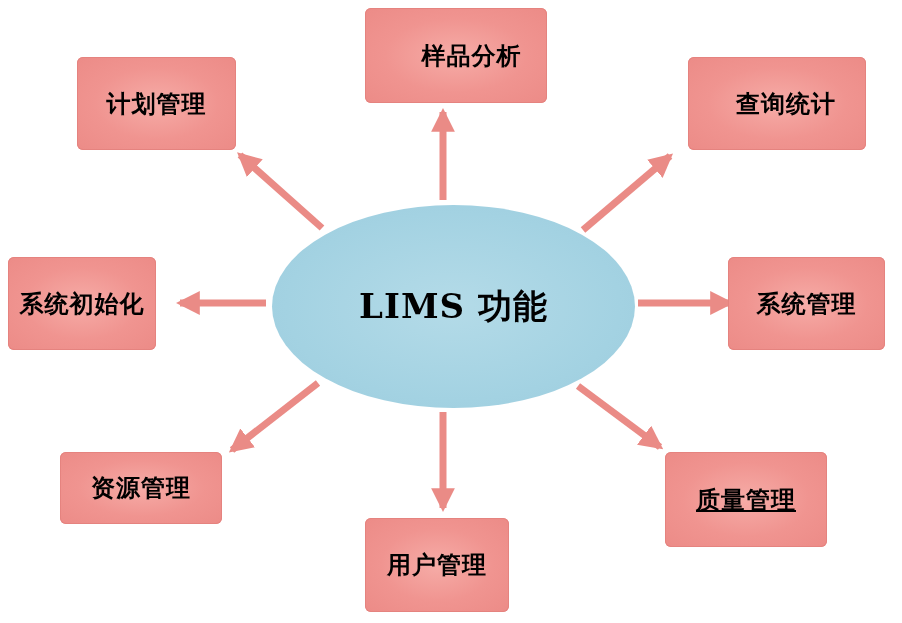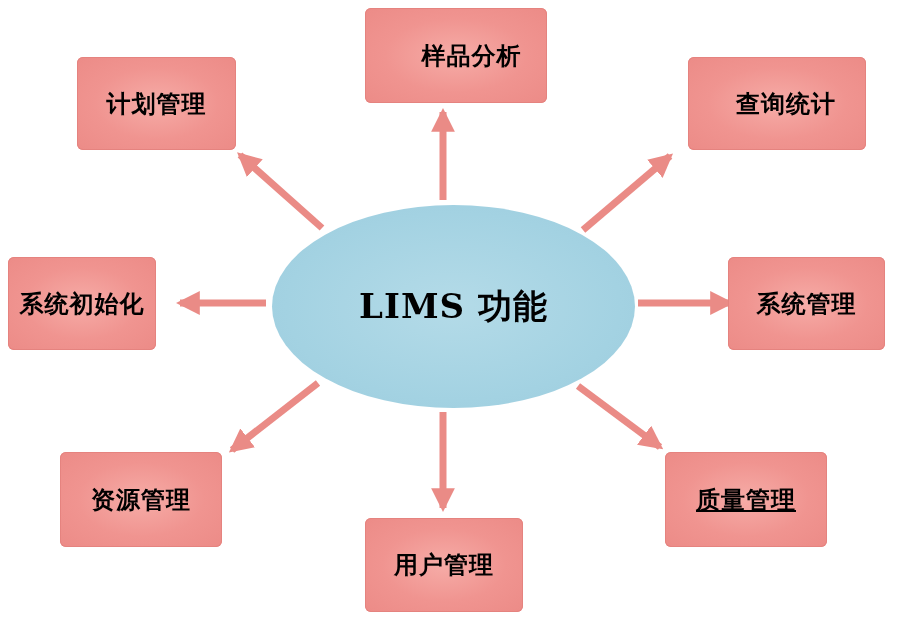--- a/index.html
+++ b/index.html
@@ -63,23 +63,23 @@
     font-size: 24px;
     color: #000000;
     letter-spacing: 1px;
     white-space: nowrap;
   }
   .node-top      { left: 365px; top: 8px;   width: 151px; height: 95px; padding-left: 31px; }
   .node-topleft  { left: 77px;  top: 57px;  width: 159px; height: 93px; }
   .node-topright { left: 688px; top: 57px;  width: 160px; height: 93px; padding-left: 18px; }
   .node-left     { left: 8px;   top: 257px; width: 148px; height: 93px; }
   .node-right    { left: 728px; top: 257px; width: 157px; height: 93px; }
-  .node-botleft  { left: 60px;  top: 452px; width: 162px; height: 95px; }
+  .node-botleft  { left: 60px;  top: 452px; width: 162px; height: 72px; }
   .node-botright { left: 665px; top: 452px; width: 162px; height: 95px; text-decoration: underline; }
-  .node-bottom   { left: 365px; top: 518px; width: 158px; height: 94px; }
+  .node-bottom   { left: 365px; top: 518px; width: 144px; height: 94px; }
 </style>
 </head>
 <body>
 
 <div class="canvas">
 
   <svg class="arrow-layer" viewBox="0 0 902 623" xmlns="http://www.w3.org/2000/svg">
     <defs>
       <marker id="arrowhead" viewBox="0 0 6 6" refX="5" refY="3" markerWidth="3.4" markerHeight="3.4" orient="auto">
         <path d="M0,0 L6,3 L0,6 z" fill="#ea8b86"></path>

